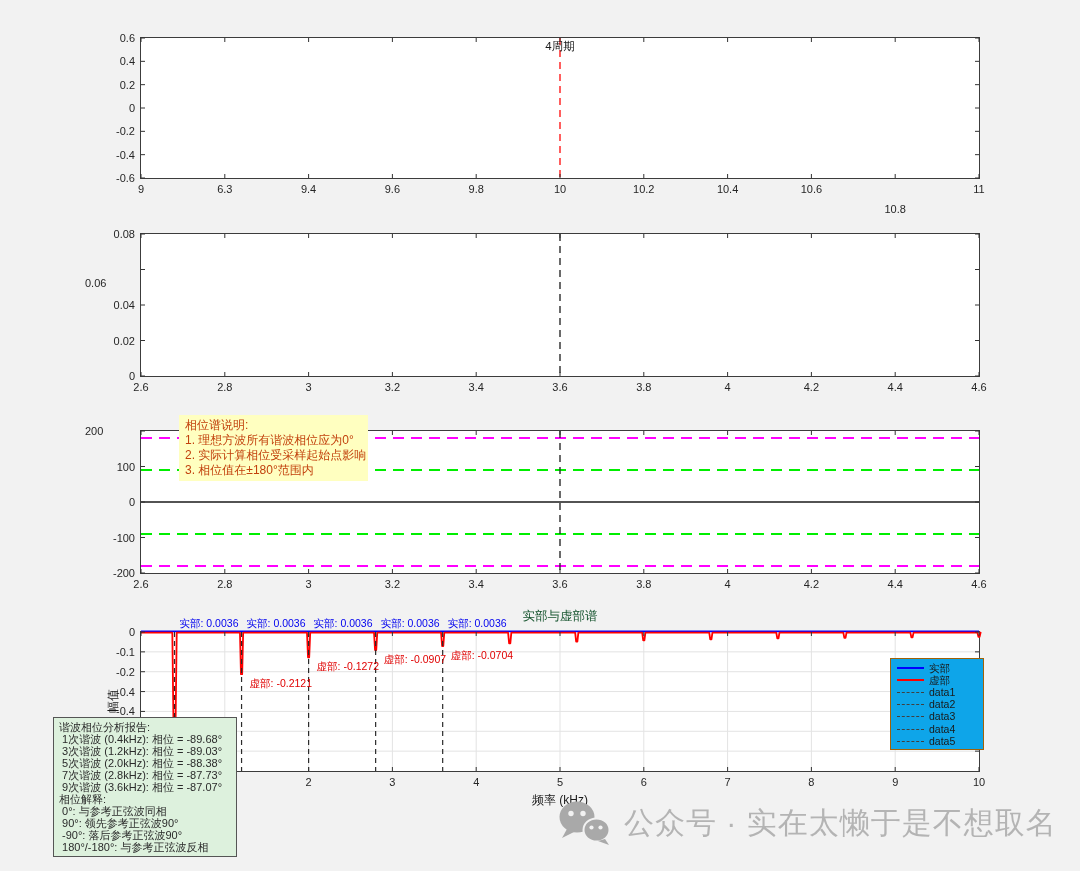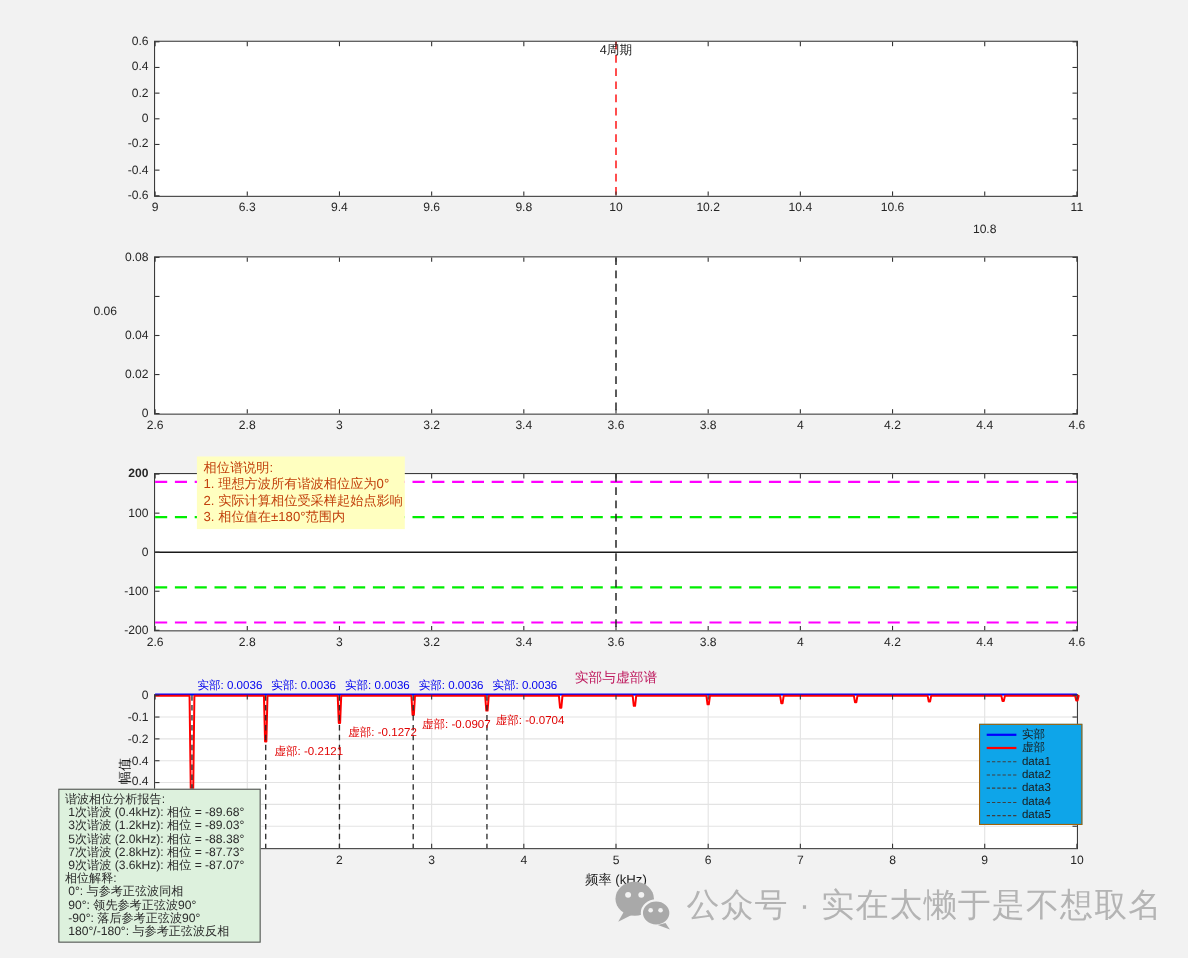--- a/index.html
+++ b/index.html
@@ -5,21 +5,21 @@
   html,body{margin:0;padding:0;background:#f2f2f2;}
   #figure{position:relative;width:1080px;height:871px;background:#f2f2f2;
           font-family:"Liberation Sans","DejaVu Sans",sans-serif;color:#262626;overflow:hidden;}
   .plot{position:absolute;background:#ffffff;border:1px solid #3c3c3c;}
   #plot1{left:140px;top:37px;width:838px;height:140px;}
   #plot2{left:140px;top:233px;width:838px;height:142px;}
   #plot3{left:140px;top:430px;width:838px;height:142px;}
   #plot4{left:140px;top:631px;width:838px;height:139px;}
   .plot svg{position:absolute;left:0;top:0;overflow:visible;}
   .tick-label{position:absolute;font-size:11px;color:#262626;line-height:12px;white-space:nowrap;}
-  .plot-title{position:absolute;font-size:12.5px;color:#be185d;line-height:14px;}
+  .plot-title{position:absolute;font-size:12.5px;color:#14532d;line-height:14px;}
   .axis-label{position:absolute;font-size:12px;color:#1a1a1a;line-height:14px;}
   .ann{position:absolute;font-size:11.5px;color:#1a1a1a;line-height:13px;white-space:nowrap;}
   .ann-blue{position:absolute;font-size:10.5px;color:#0000ee;line-height:12px;white-space:nowrap;}
   .ann-red{position:absolute;font-size:10.5px;color:#e00000;line-height:12px;white-space:nowrap;}
   #phase-note{position:absolute;left:179px;top:415px;width:177px;padding:3px 6px;
               font-size:12px;line-height:15px;color:#c2410c;z-index:5;}
   #phase-note div{white-space:pre;}
   #harmonic-report{position:absolute;left:53px;top:717px;width:172px;padding:3px 5px;
               border:1px solid #555;font-size:11px;line-height:12px;color:#2a2a2a;z-index:5;}
   #harmonic-report div{white-space:pre;}
@@ -193,21 +193,21 @@
       <div class="tick-label" style="left: 58.8px; top: 147px; width: 50px; text-align: center;">2.8</div>
       <div class="tick-label" style="left: 142.6px; top: 147px; width: 50px; text-align: center;">3</div>
       <div class="tick-label" style="left: 226.4px; top: 147px; width: 50px; text-align: center;">3.2</div>
       <div class="tick-label" style="left: 310.2px; top: 147px; width: 50px; text-align: center;">3.4</div>
       <div class="tick-label" style="left: 394px; top: 147px; width: 50px; text-align: center;">3.6</div>
       <div class="tick-label" style="left: 477.8px; top: 147px; width: 50px; text-align: center;">3.8</div>
       <div class="tick-label" style="left: 561.6px; top: 147px; width: 50px; text-align: center;">4</div>
       <div class="tick-label" style="left: 645.4px; top: 147px; width: 50px; text-align: center;">4.2</div>
       <div class="tick-label" style="left: 729.2px; top: 147px; width: 50px; text-align: center;">4.4</div>
       <div class="tick-label" style="left: 813px; top: 147px; width: 50px; text-align: center;">4.6</div>
-      <div class="tick-label" style="left: -56px; top: -6px; width: 50px; text-align: right; font-weight: bold;">200</div>
+      <div class="tick-label" style="left: -56px; top: -6px; width: 50px; ">200</div>
       <div class="tick-label" style="left: -56px; top: 29.5px; width: 50px; text-align: right;">100</div>
       <div class="tick-label" style="left: -56px; top: 65px; width: 50px; text-align: right;">0</div>
       <div class="tick-label" style="left: -56px; top: 100.5px; width: 50px; text-align: right;">-100</div>
       <div class="tick-label" style="left: -56px; top: 136px; width: 50px; text-align: right;">-200</div>
     </div>
   <div class="plot" id="plot4">
       <svg width="838" height="139">
         <line x1="83.80000000000001" y1="0" x2="83.80000000000001" y2="139" stroke="#e3e3e3"></line>
         <line x1="167.60000000000002" y1="0" x2="167.60000000000002" y2="139" stroke="#e3e3e3"></line>
         <line x1="251.39999999999998" y1="0" x2="251.39999999999998" y2="139" stroke="#e3e3e3"></line>

